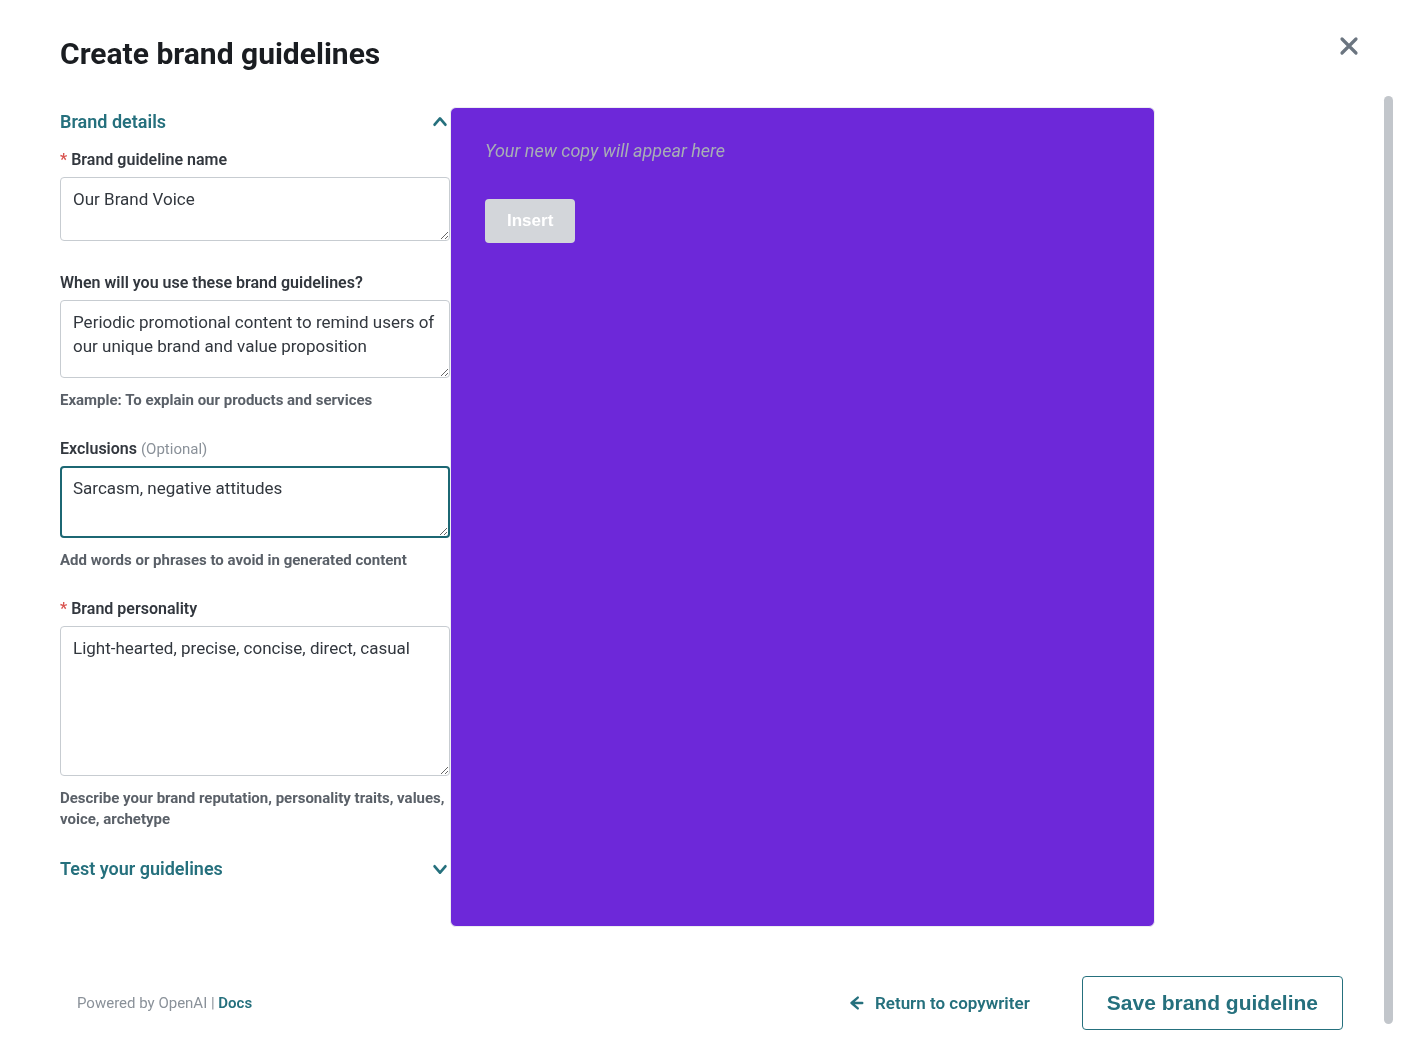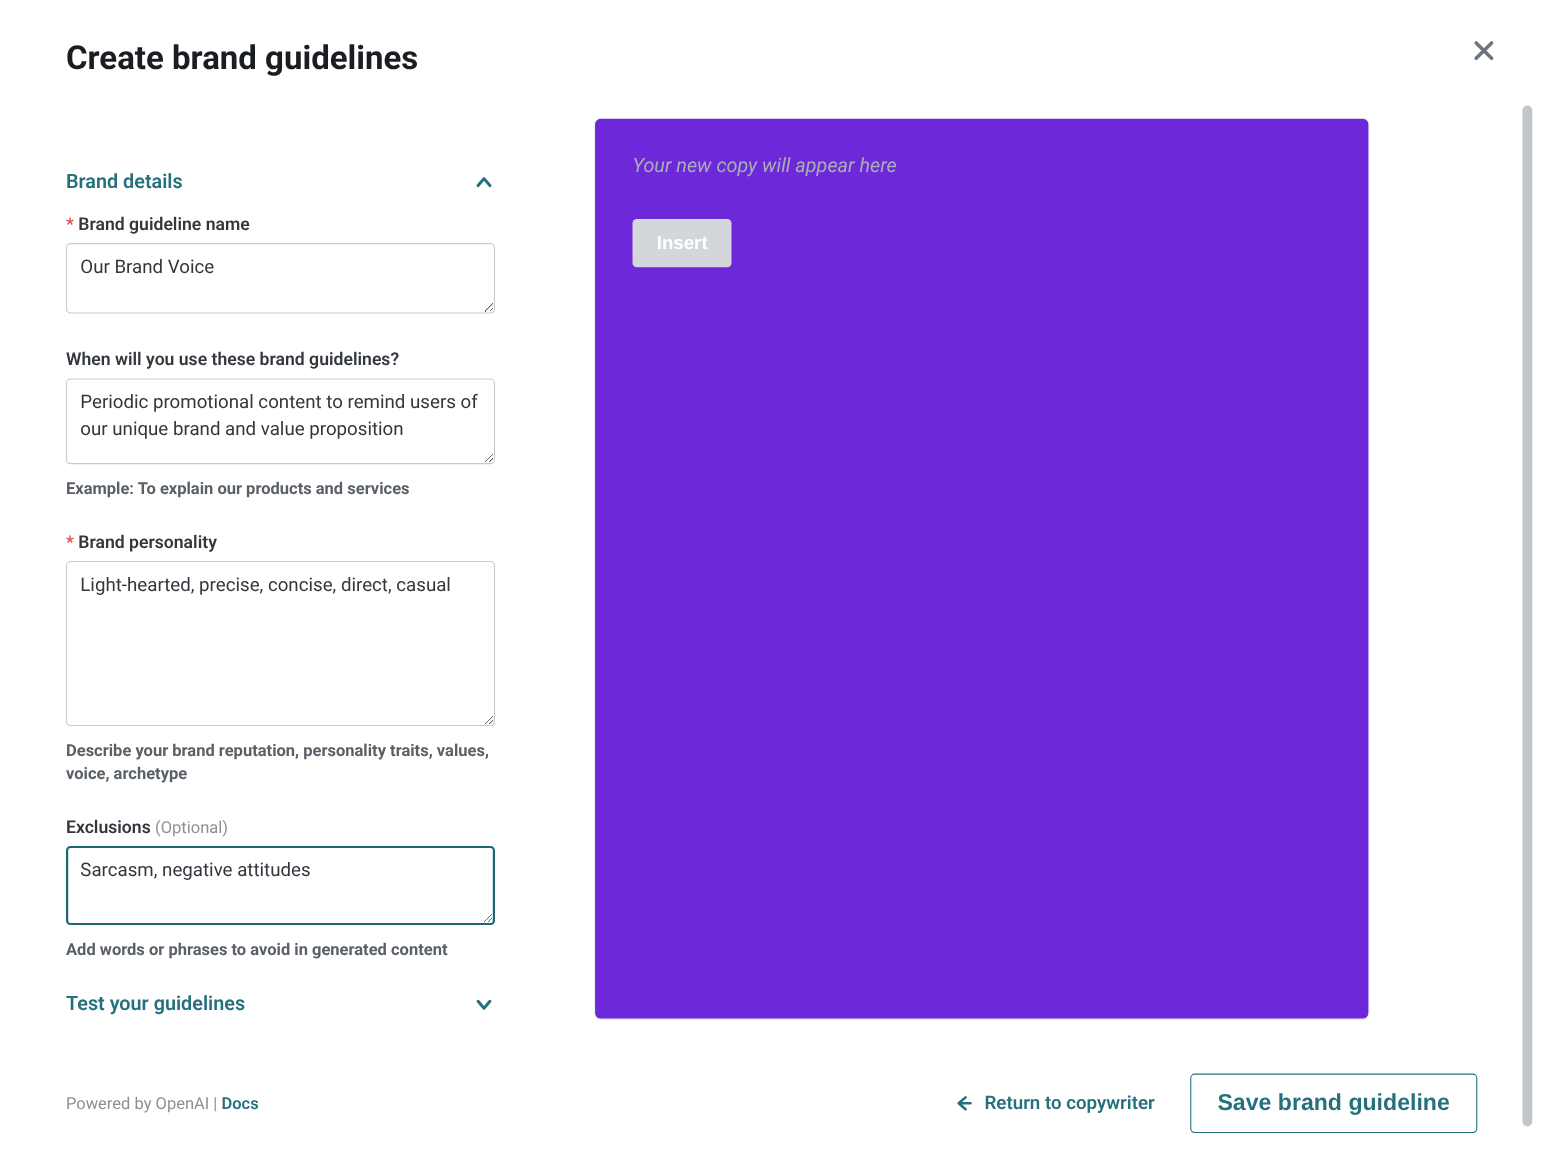--- a/index.html
+++ b/index.html
@@ -31,22 +31,21 @@
     justify-content: center;
   }
   .page-title {
     font-size: 30px;
     font-weight: 700;
     color: #1a1d21;
     margin-bottom: 36px;
   }
   .content-row {
     display: flex;
-    gap: 90px;
-    align-items: flex-end;
+    align-items: flex-start;
   }
   .left-col {
     width: 390px;
     flex: none;
   }
   .accordion-header {
     display: flex;
     align-items: center;
     justify-content: space-between;
     cursor: pointer;
@@ -129,40 +128,40 @@
     border-radius: 4px;
     padding: 12px 22px;
     font-size: 17px;
     font-weight: 600;
     cursor: not-allowed;
     margin-top: 16px;
   }
 
   .footer {
     position: absolute;
-    left: 60px;
+    left: 77px;
     right: 60px;
     bottom: 34px;
     display: flex;
     align-items: center;
     justify-content: space-between;
   }
   .footer-left {
     font-size: 15px;
     color: #8a9199;
   }
   .footer-left a {
     color: #25707d;
     font-weight: 600;
     text-decoration: none;
   }
   .footer-right {
     display: flex;
     align-items: center;
-    gap: 32px;
+    gap: 52px;
   }
   .return-link {
     color: #25707d;
     font-weight: 600;
     font-size: 17px;
     display: flex;
     align-items: center;
     gap: 10px;
     cursor: pointer;
   }
@@ -219,33 +218,33 @@
       </div>
 
       <div class="field">
         <label class="field-label">When will you use these brand guidelines?</label>
         <textarea class="input when-ta" style="">Periodic promotional content to remind users of our unique brand and value proposition</textarea>
         <div class="help">Example: To explain our products and services</div>
       </div>
 
       <div class="field">
         <label class="field-label">
-          <span class="req">*</span><span>Brand personality</span>
-        </label>
-        <textarea class="input pers-ta" style="">Light-hearted, precise, concise, direct, casual</textarea>
-        <div class="help">Describe your brand reputation, personality traits, values, voice, archetype</div>
-      </div>
-
-      <div class="field">
-        <label class="field-label">
           <span>Exclusions</span>
           <span class="optional">(Optional)</span>
         </label>
         <textarea class="input excl-ta focused" style="">Sarcasm, negative attitudes</textarea>
         <div class="help">Add words or phrases to avoid in generated content</div>
+      </div>
+
+      <div class="field">
+        <label class="field-label">
+          <span class="req">*</span><span>Brand personality</span>
+        </label>
+        <textarea class="input pers-ta" style="">Light-hearted, precise, concise, direct, casual</textarea>
+        <div class="help">Describe your brand reputation, personality traits, values, voice, archetype</div>
       </div>
 
       <div class="accordion-header" style="padding-top:0;padding-bottom:4px;">
         <span class="accordion-title">Test your guidelines</span>
         <span class="chev">
           <svg width="18" height="18" viewBox="0 0 20 20">
               <path d="M4 7 L10 14 L16 7" stroke="#25707d" stroke-width="3" fill="none" stroke-linecap="round" stroke-linejoin="round"></path>
             </svg>
         </span>
       </div>

